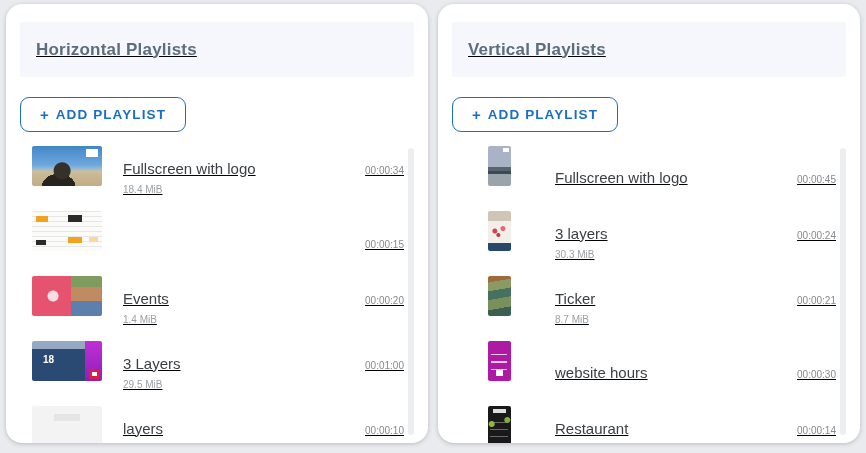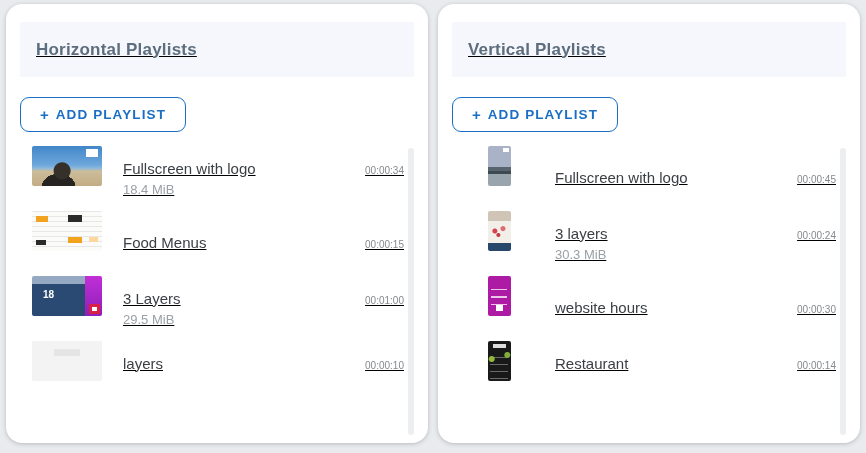--- a/index.html
+++ b/index.html
@@ -73,21 +73,21 @@
   }
   .thumb{width:70px;flex:none;display:flex;justify-content:center;align-items:center;}
   .timg{height:40px;border-radius:2px;position:relative;flex:none;}
   .t-h{width:70px;}
   .t-v{width:23px;}
   .right{
     flex:1;display:flex;justify-content:space-between;align-items:flex-start;
     margin-left:21px;align-self:center;
   }
   .ptitle{font-size:15px;line-height:20px;color:var(--item_title_color);}
-  .psize{font-size:13px;line-height:19px;color:var(--item_size_color);margin-top:1px;min-height:19px;}
+  .psize{font-size:10px;line-height:19px;color:var(--item_size_color);margin-top:1px;min-height:19px;}
   .pdur{font-size:10px;line-height:19px;color:var(--duration_color);margin-top:2px;}
 
   
   .t-h1{background:
     linear-gradient(#fff,#fff) no-repeat right 4px top 3px / 12px 8px,
     radial-gradient(circle at 43% 62%, #35302a 0 8px, rgba(53,48,42,0) 9px),
     radial-gradient(ellipse 17px 13px at 38% 102%, #262320 0 99%, rgba(38,35,32,0) 100%),
     linear-gradient(180deg,#4286c8 0%,#6ea8dc 48%,#8fb9d9 56%,#cdbd9b 63%,#c2ac84 100%);}
   .t-h2{background:
     linear-gradient(#f2a21f,#f2a21f) no-repeat 4px 5px / 12px 6px,
@@ -150,23 +150,34 @@
         </div>
         <div class="pdur">00:00:34</div>
       </div>
     </div>
     <div class="row">
       <div class="thumb">
           <div class="timg t-h t-h2"></div>
         </div>
       <div class="right">
         <div>
-          <div class="ptitle">Food Menus</div>
         </div>
         <div class="pdur">00:00:15</div>
+      </div>
+    </div>
+    <div class="row">
+      <div class="thumb">
+          <div class="timg t-h t-h3"></div>
+        </div>
+      <div class="right">
+        <div>
+          <div class="ptitle">Events</div>
+          <div class="psize">1.4 MiB</div>
+        </div>
+        <div class="pdur">00:00:20</div>
       </div>
     </div>
     <div class="row">
       <div class="thumb">
           <div class="timg t-h t-h4"></div>
         </div>
       <div class="right">
         <div>
           <div class="ptitle">3 Layers</div>
           <div class="psize">29.5 MiB</div>
@@ -217,20 +228,32 @@
       <div class="right">
         <div>
           <div class="ptitle">3 layers</div>
           <div class="psize">30.3 MiB</div>
         </div>
         <div class="pdur">00:00:24</div>
       </div>
     </div>
     <div class="row">
       <div class="thumb">
+          <div class="timg t-v t-v3"></div>
+        </div>
+      <div class="right">
+        <div>
+          <div class="ptitle">Ticker</div>
+          <div class="psize">8.7 MiB</div>
+        </div>
+        <div class="pdur">00:00:21</div>
+      </div>
+    </div>
+    <div class="row">
+      <div class="thumb">
           <div class="timg t-v t-v4"></div>
         </div>
       <div class="right">
         <div>
           <div class="ptitle">website hours</div>
         </div>
         <div class="pdur">00:00:30</div>
       </div>
     </div>
     <div class="row">

